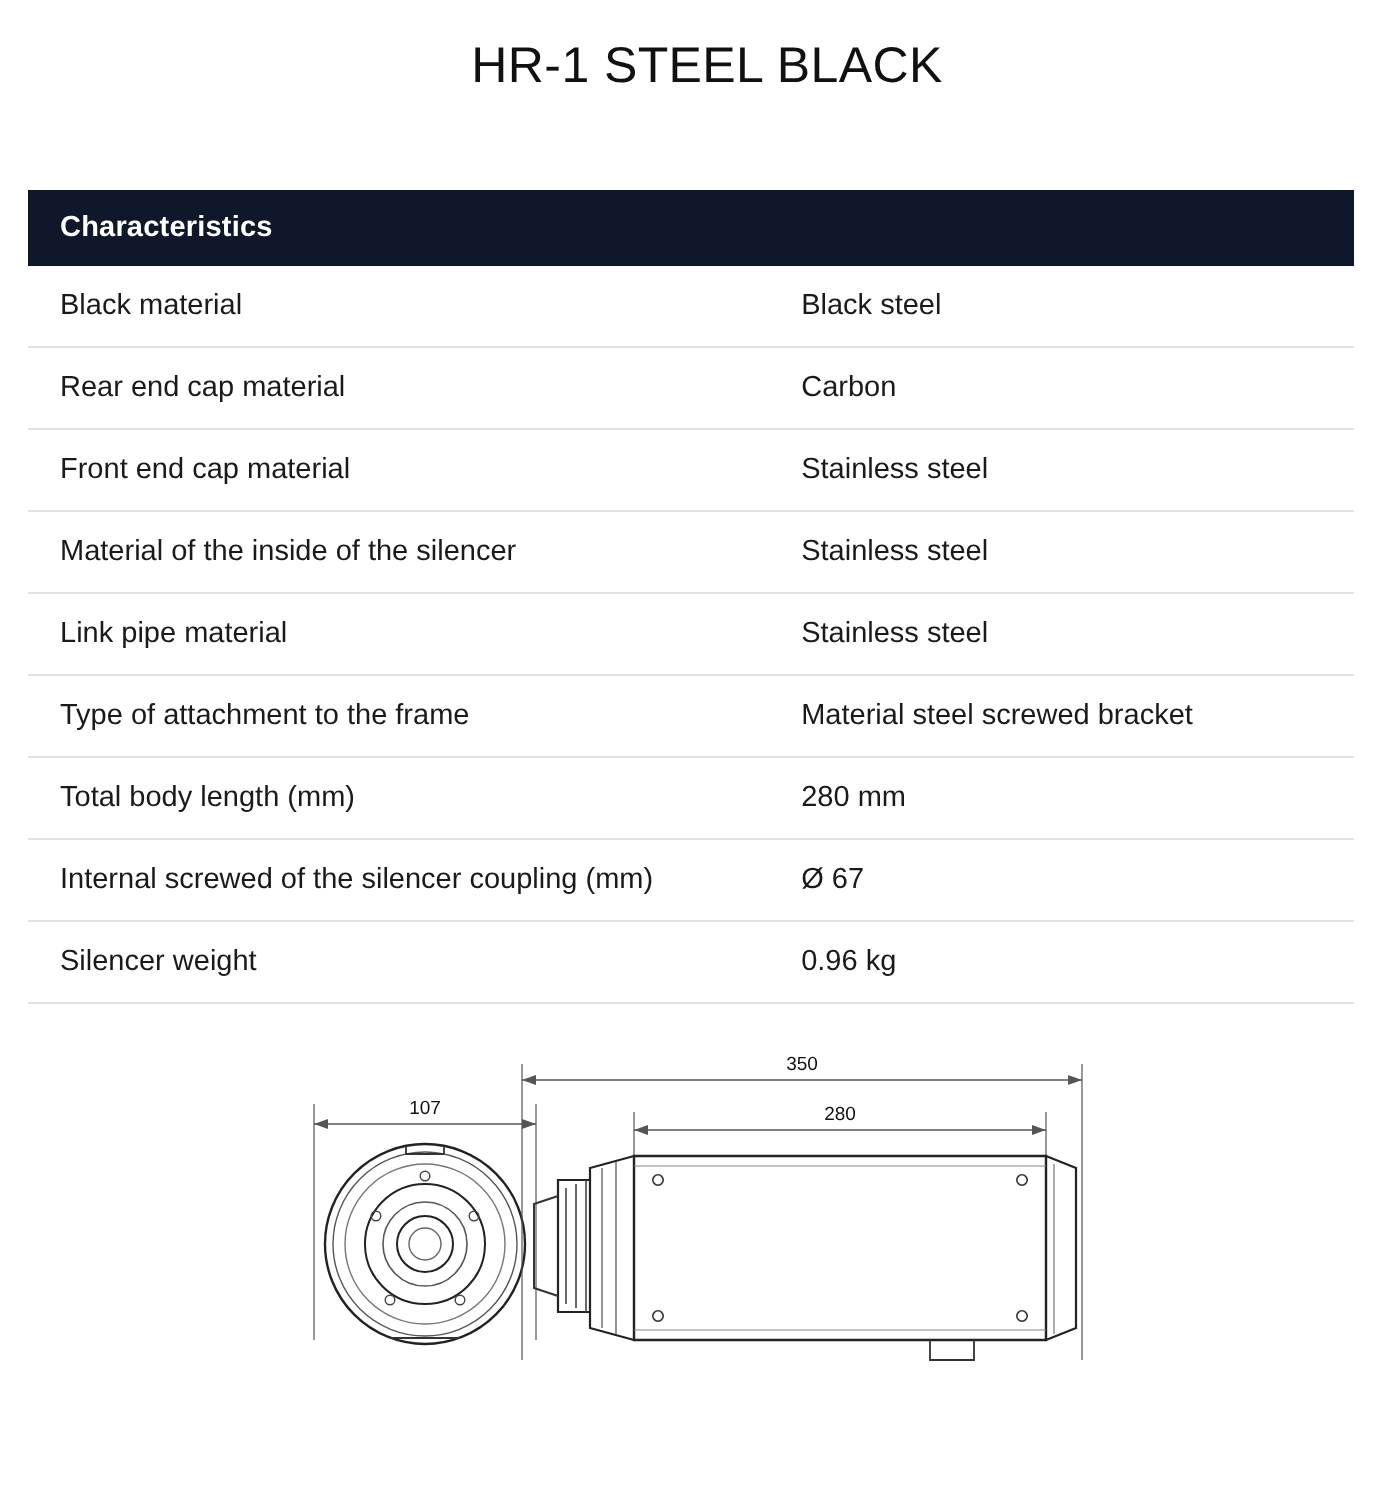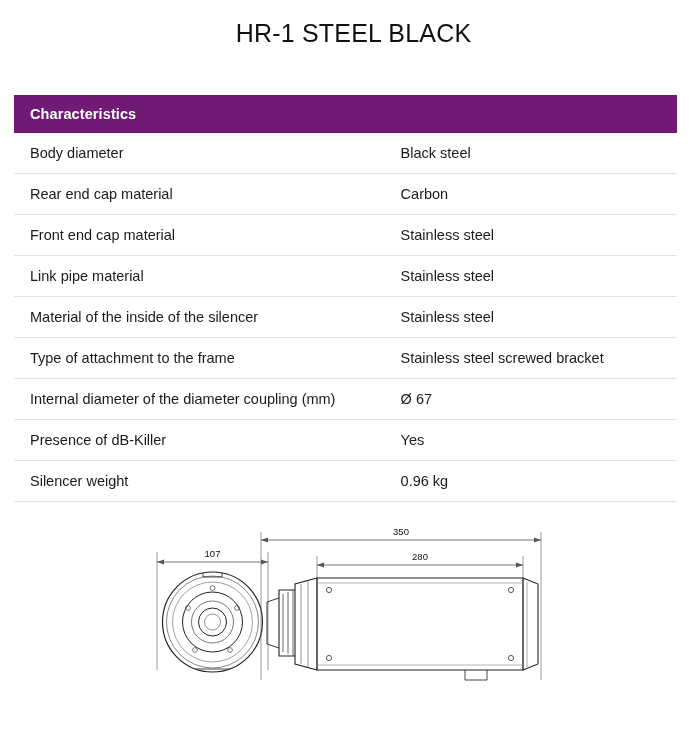--- a/index.html
+++ b/index.html
@@ -28,21 +28,21 @@
   }
   .spec-table-wrap {
     margin: 45px 14px 0 14px;
   }
   table.spec-table {
     width: 100%;
     border-collapse: collapse;
     table-layout: fixed;
   }
   table.spec-table th {
-    background: #701a75;
+    background: #0f172a;
     color: #ffffff;
     text-align: left;
     font-size: 14.5px;
     font-weight: bold;
     padding: 11px 0 11px 16px;
     letter-spacing: 0.1px;
   }
   table.spec-table td {
     font-size: 14.5px;
     font-weight: 400;
@@ -96,50 +96,50 @@
       <col class="c-label">
       <col class="c-value">
     </colgroup>
     <thead>
       <tr>
         <th colspan="2">Characteristics</th>
       </tr>
     </thead>
     <tbody>
       <tr>
-        <td class="lbl">Body diameter</td>
+        <td class="lbl">Black material</td>
         <td class="val">Black steel</td>
       </tr>
       <tr>
         <td class="lbl">Rear end cap material</td>
         <td class="val">Carbon</td>
       </tr>
       <tr>
         <td class="lbl">Front end cap material</td>
         <td class="val">Stainless steel</td>
       </tr>
       <tr>
+        <td class="lbl">Material of the inside of the silencer</td>
+        <td class="val">Stainless steel</td>
+      </tr>
+      <tr>
         <td class="lbl">Link pipe material</td>
         <td class="val">Stainless steel</td>
       </tr>
       <tr>
-        <td class="lbl">Material of the inside of the silencer</td>
-        <td class="val">Stainless steel</td>
-      </tr>
-      <tr>
         <td class="lbl">Type of attachment to the frame</td>
-        <td class="val">Stainless steel screwed bracket</td>
-      </tr>
-      <tr>
-        <td class="lbl">Internal diameter of the diameter coupling (mm)</td>
+        <td class="val">Material steel screwed bracket</td>
+      </tr>
+      <tr>
+        <td class="lbl">Total body length (mm)</td>
+        <td class="val">280 mm</td>
+      </tr>
+      <tr>
+        <td class="lbl">Internal screwed of the silencer coupling (mm)</td>
         <td class="val">Ø 67</td>
-      </tr>
-      <tr>
-        <td class="lbl">Presence of dB-Killer</td>
-        <td class="val">Yes</td>
       </tr>
       <tr>
         <td class="lbl">Silencer weight</td>
         <td class="val">0.96 kg</td>
       </tr>
     </tbody>
   </table>
 </div>
 
 <div class="drawings">

